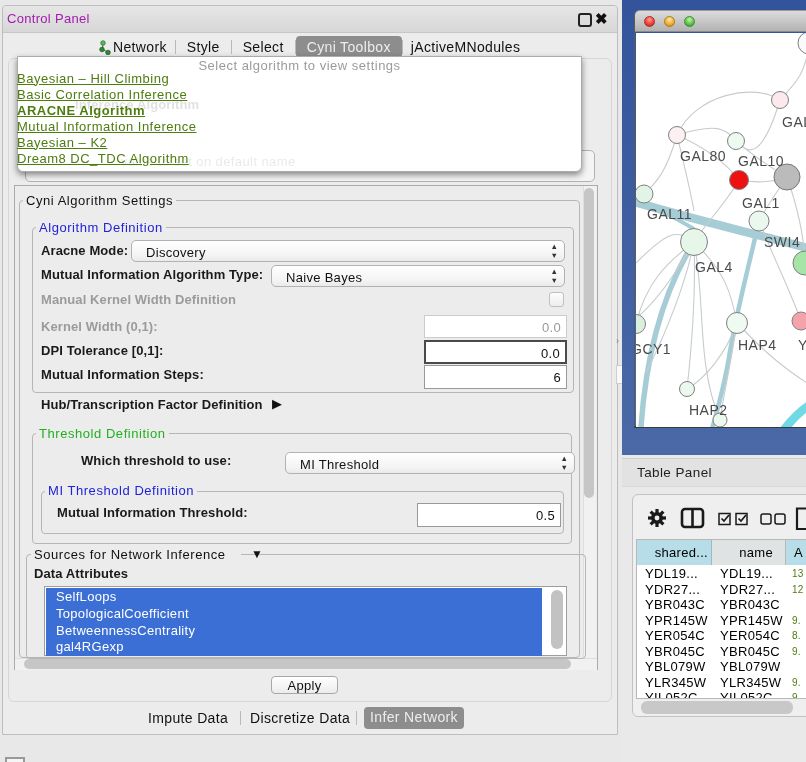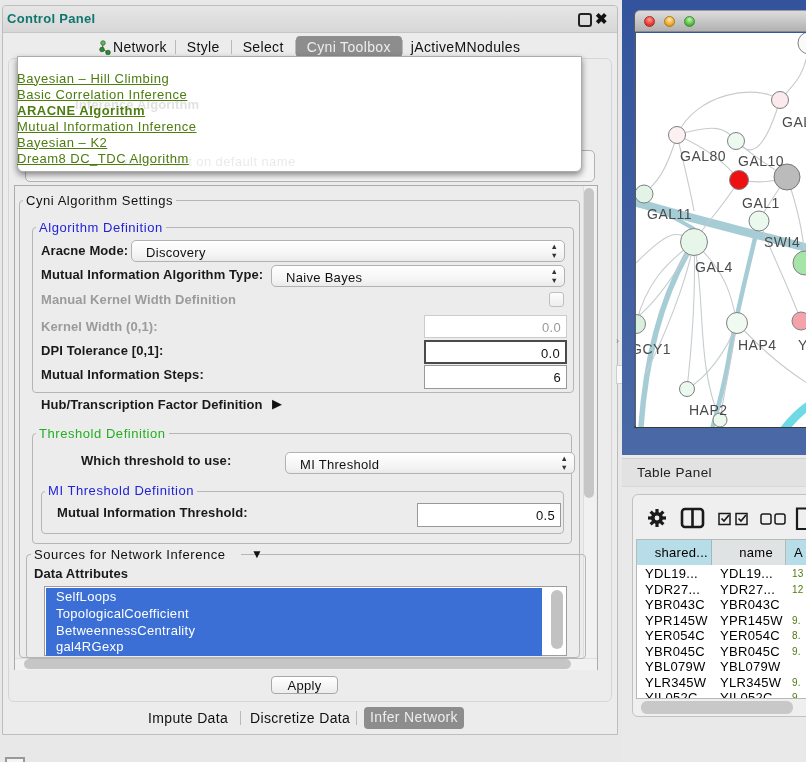--- a/index.html
+++ b/index.html
@@ -18,21 +18,21 @@
   .seg .sel{background:#8d8d8d;color:#ededed;border-radius:4px;padding:3px 11px;white-space:nowrap;}
   .seg .sp{width:1px;height:14px;background:#b9b9b9;}
 </style>
 </head>
 <body>
 
 <div class="abs" style="left:2px;top:5px;width:616px;height:730px;background:#ececec;border:1px solid #bdbdbd;box-sizing:border-box;border-radius:4px 4px 0 0;"></div>
 <div class="abs" style="left:8px;top:58px;width:602px;height:642px;border:1px solid #d6d6d6;border-radius:6px;"></div>
 
 <div class="abs" style="left:3px;top:6px;width:614px;height:26px;background:linear-gradient(#e6e6e6,#d7d7d7);border-bottom:1px solid #c6c6c6;border-radius:4px 4px 0 0;"></div>
-<div class="abs" style="left:7px;top:11px;font-size:13px;color:#0f766e;font-weight:bold;">Control Panel</div>
+<div class="abs" style="left:7px;top:11px;font-size:13px;color:#a21caf;">Control Panel</div>
 <div class="abs" style="left:578px;top:13px;width:10px;height:10px;border:2px solid #222;border-radius:3px;"></div>
 <div class="abs" style="left:595px;top:10px;font-size:15px;font-weight:bold;color:#111;">✖</div>
 
 <div class="seg" style="left:89px;top:36px;height:21px;">
   <span class="it" style="padding-left:24px;position:relative;">
     <svg class="abs" style="left:9px;top:3px;" width="15" height="15" viewBox="0 0 15 15">
       <path d="M5 4 L4.5 8 M5 9.5 L9 12" stroke="#555" stroke-width="1" fill="none"></path>
       <circle cx="5" cy="3" r="2.3" fill="#5cb85c" stroke="#2d6b2d" stroke-width="0.7"></circle>
       <circle cx="4" cy="9.5" r="2.3" fill="#2e8b33" stroke="#1d551d" stroke-width="0.7"></circle>
       <circle cx="10" cy="12.5" r="2.3" fill="#2e8b33" stroke="#1d551d" stroke-width="0.7"></circle>
@@ -119,20 +119,21 @@
 
 <div class="abs" style="left:271px;top:676px;width:67px;height:18px;background:linear-gradient(#ffffff,#ececec);border:1px solid #a8a8a8;border-radius:4px;font-size:13px;text-align:center;line-height:17px;color:#111;box-sizing:border-box;">Apply</div>
 
 <div class="abs" style="left:148px;top:710px;font-size:14px;letter-spacing:0.35px;color:#111;">Impute Data</div>
 <div class="abs" style="left:240px;top:711px;width:1px;height:14px;background:#b9b9b9;"></div>
 <div class="abs" style="left:250px;top:710px;font-size:14px;letter-spacing:0.35px;color:#111;">Discretize Data</div>
 <div class="abs" style="left:356px;top:711px;width:1px;height:14px;background:#b9b9b9;"></div>
 <div class="abs" style="left:364px;top:707px;width:100px;height:22px;background:#8d8d8d;border-radius:4px;font-size:14px;letter-spacing:0.35px;color:#ededed;text-align:center;line-height:21px;">Infer Network</div>
 
 <div class="abs" style="left:17px;top:56px;width:563px;height:114px;background:#ffffff;border:1px solid #ababab;border-radius:0 0 6px 6px;box-shadow:0 3px 6px rgba(0,0,0,0.45);z-index:30;">
+  <div class="abs" style="left:0;top:1px;width:100%;text-align:center;font-size:13px;color:#9b9b9b;letter-spacing:0.5px;">Select algorithm to view settings</div>
   <div class="abs" style="left:57px;top:40px;font-size:13px;font-weight:bold;color:rgba(40,40,40,0.14);letter-spacing:0.1px;">Inference Algorithm</div>
     <div class="abs" style="left:103px;top:97px;font-size:13px;color:rgba(40,40,40,0.10);letter-spacing:0.4px;">value to set on default name</div>
   <div class="abs" style="left:-1px;top:13.5px;font-size:13px;line-height:16px;color:#4d7c0f;letter-spacing:0.5px;text-decoration:underline;">Bayesian – Hill Climbing<br>Basic Correlation Inference<br><span class="b">ARACNE Algorithm</span><br>Mutual Information Inference<br>Bayesian – K2<br>Dream8 DC_TDC Algorithm</div>
 </div>
 
 <div class="abs" style="left:616px;top:365px;width:7px;height:19px;background:#f8f8f8;border:1px solid #cfcfcf;box-sizing:border-box;"></div>
 <div class="abs" style="left:616px;top:336px;font-size:9px;color:#777;">›</div>
 
 <div class="abs" style="left:622px;top:0;width:184px;height:455px;background:linear-gradient(#33549c,#4a69a6);"></div>
 

